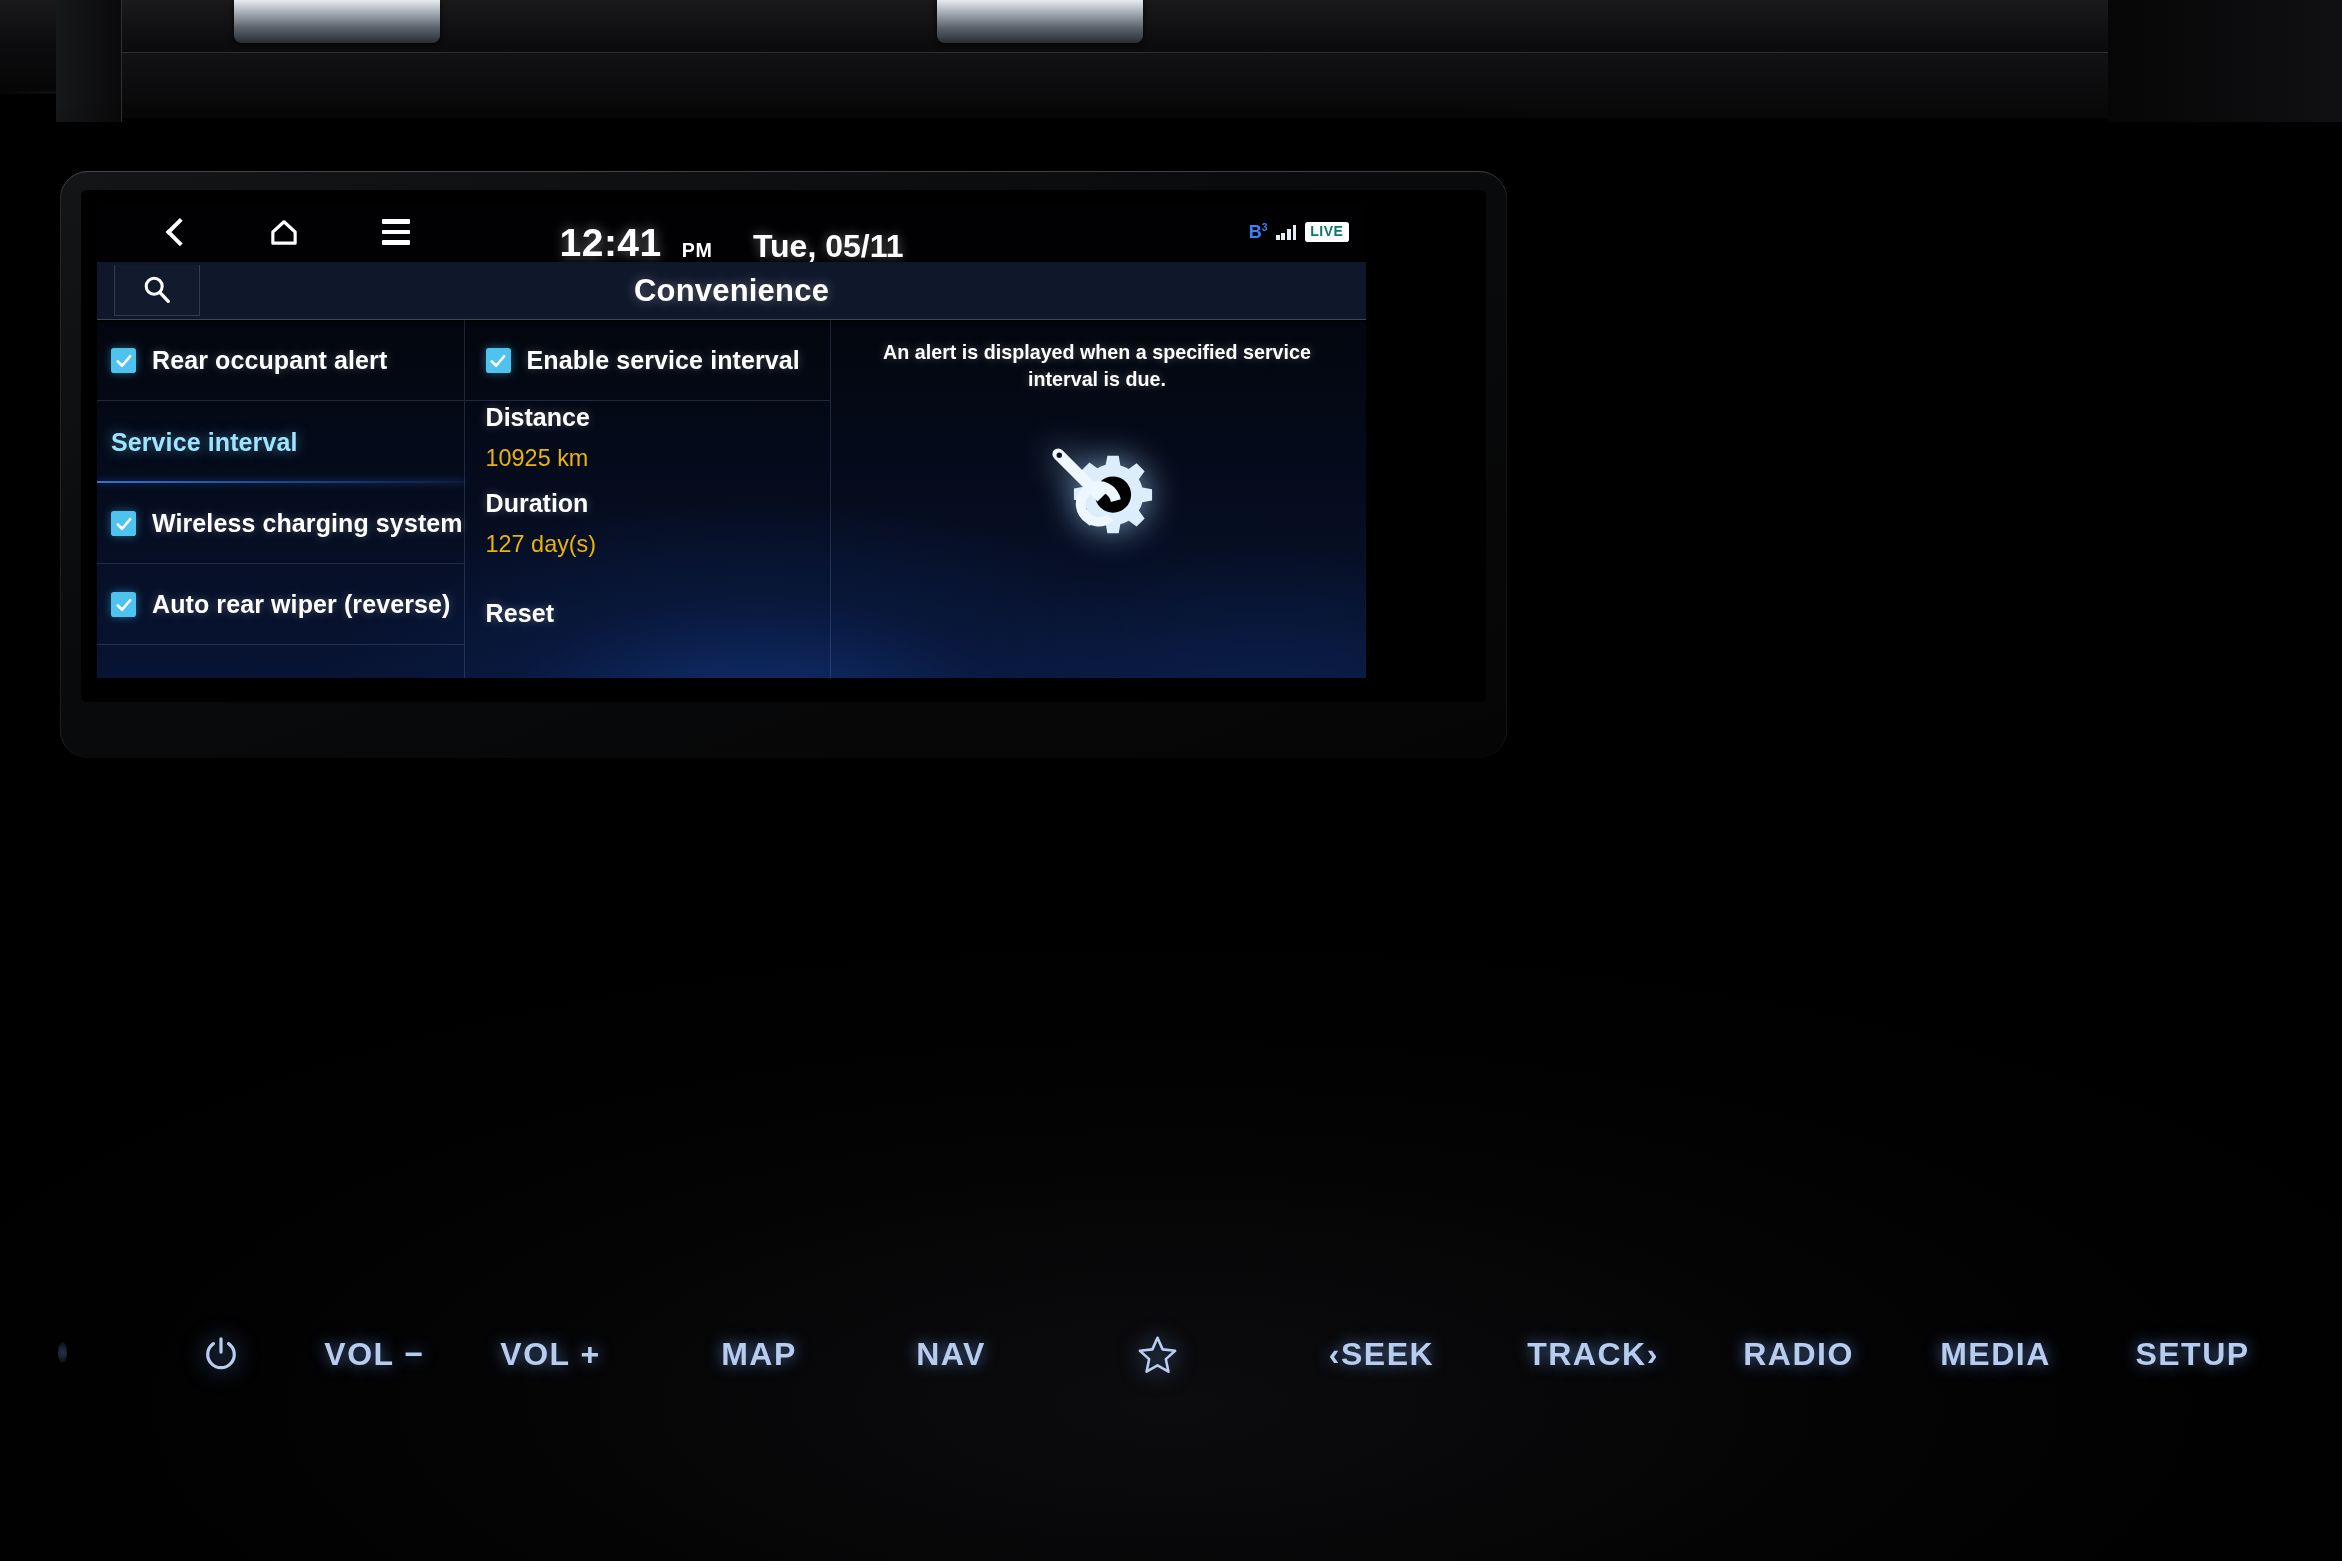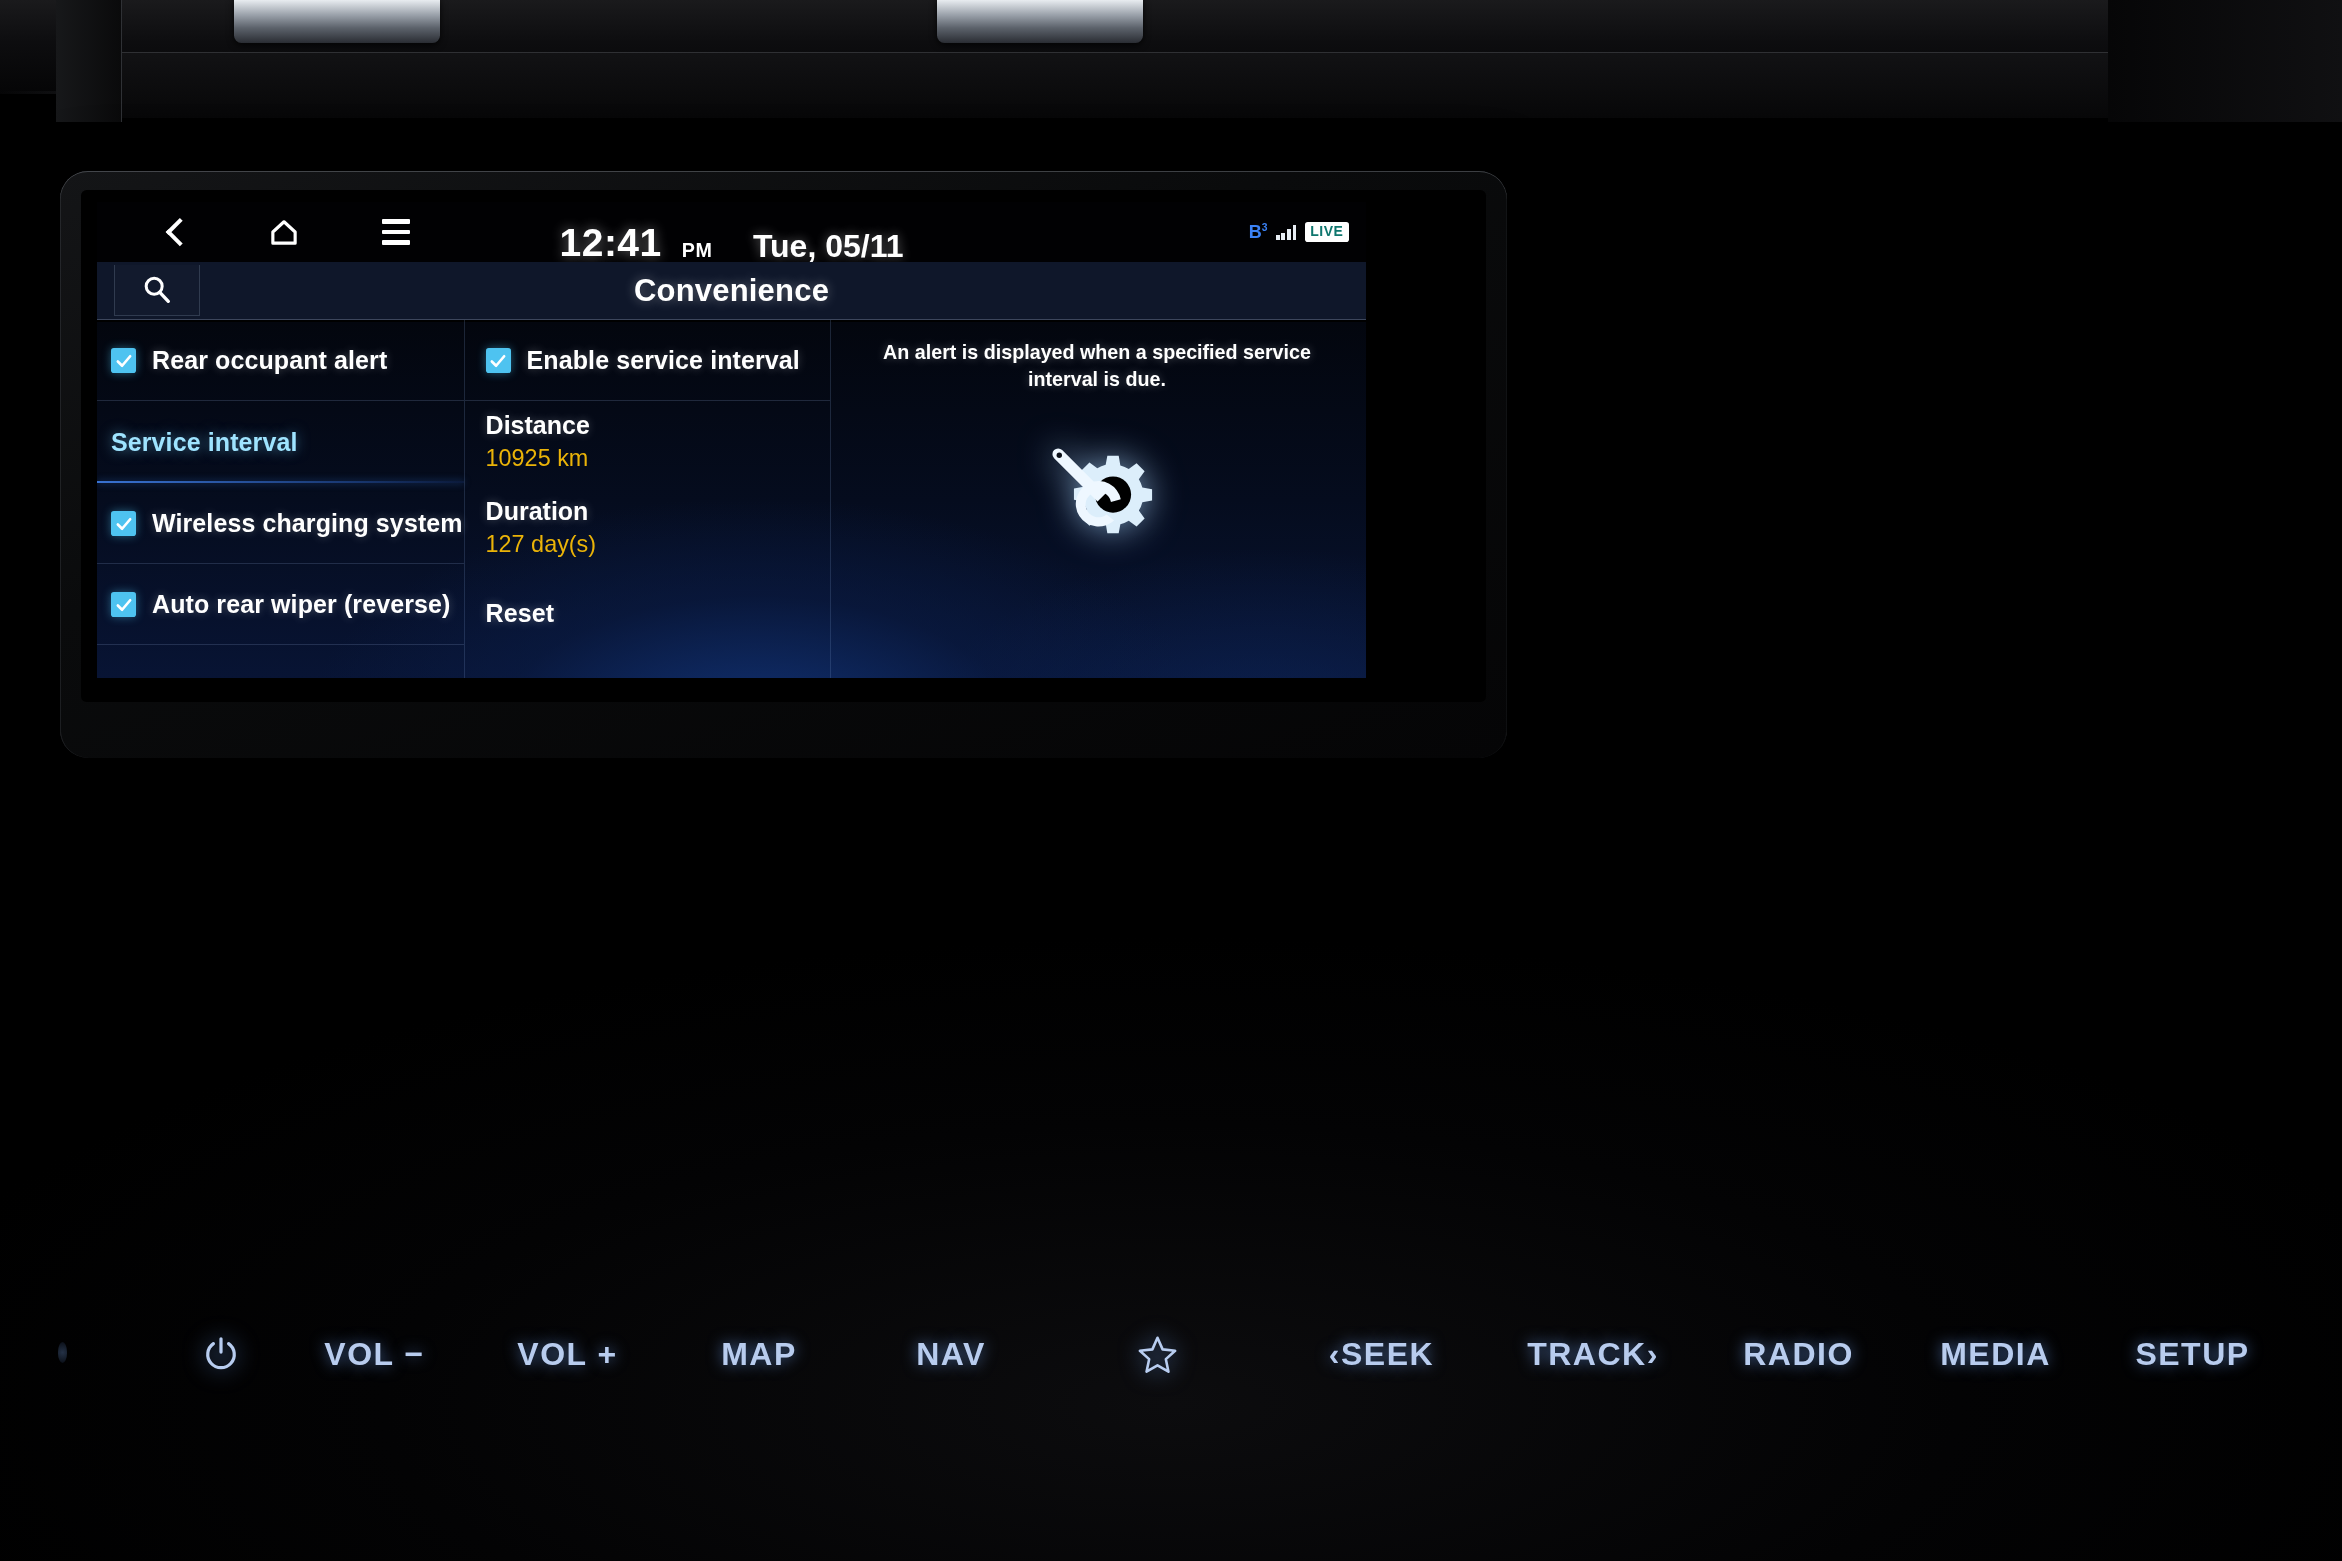--- a/index.html
+++ b/index.html
@@ -182,21 +182,21 @@
   
   .l-row1 { height: 81px; }
   .l-row2 { height: 82px; }
   .l-row2 .sep { height:1.9px; background: linear-gradient(90deg, rgba(60,120,220,.95), rgba(40,90,180,.55) 70%, rgba(30,70,150,.25)); box-shadow:0 0 7.5px rgba(60,130,230,.55);}
   .l-row3 { height: 81px; }
   .l-row4 { height: 81px; }
 
   
   .m-row1 { height: 81px; }
   .m-kv { position:relative; padding-left: 20.6px; height: 86px;
-          display:flex; flex-direction:column; justify-content:center; gap:5px; }
+          display:flex; flex-direction:column; justify-content:center; gap:13px; }
   .m-kv .k { font-size: 25px; font-weight: 700; text-shadow:0 0 9.4px rgba(255,255,255,.28); }
   .m-kv .v { font-size: 23.4px; font-weight: 400; color:#eab308; }
   .m-row-reset { position:relative; padding-left: 20.6px; height: 81px; display:flex; align-items:center; }
 
   
   .info-txt {
     padding: 19px 32px 0 32px;
     text-align:center; font-size: 19.7px; font-weight: 700; line-height: 1.38;
     text-shadow: 0 0 9.4px rgba(255,255,255,.3);
   }
@@ -375,21 +375,21 @@
     <svg viewBox="0 0 38 38">
       <path d="M11 8 A14 14 0 1 0 27 8" fill="none" stroke="#b8cdf0" stroke-width="3.4" stroke-linecap="round"></path>
       <line x1="19" y1="3" x2="19" y2="17" stroke="#b8cdf0" stroke-width="3.4" stroke-linecap="round"></line>
     </svg>
   </div>
 
   <div class="hwbtn" style="left:290px; width:169px;">
     <span>VOL −</span>
   </div>
 
-  <div class="hwbtn" style="left:483px; width:169px;">
+  <div class="hwbtn" style="left:466px; width:169px;">
     <span>VOL +</span>
   </div>
 
   <div class="hwbtn" style="left:684px; width:150px;">
     <span>MAP</span>
   </div>
 
   <div class="hwbtn" style="left:876px; width:150px;">
     <span>NAV</span>
   </div>

